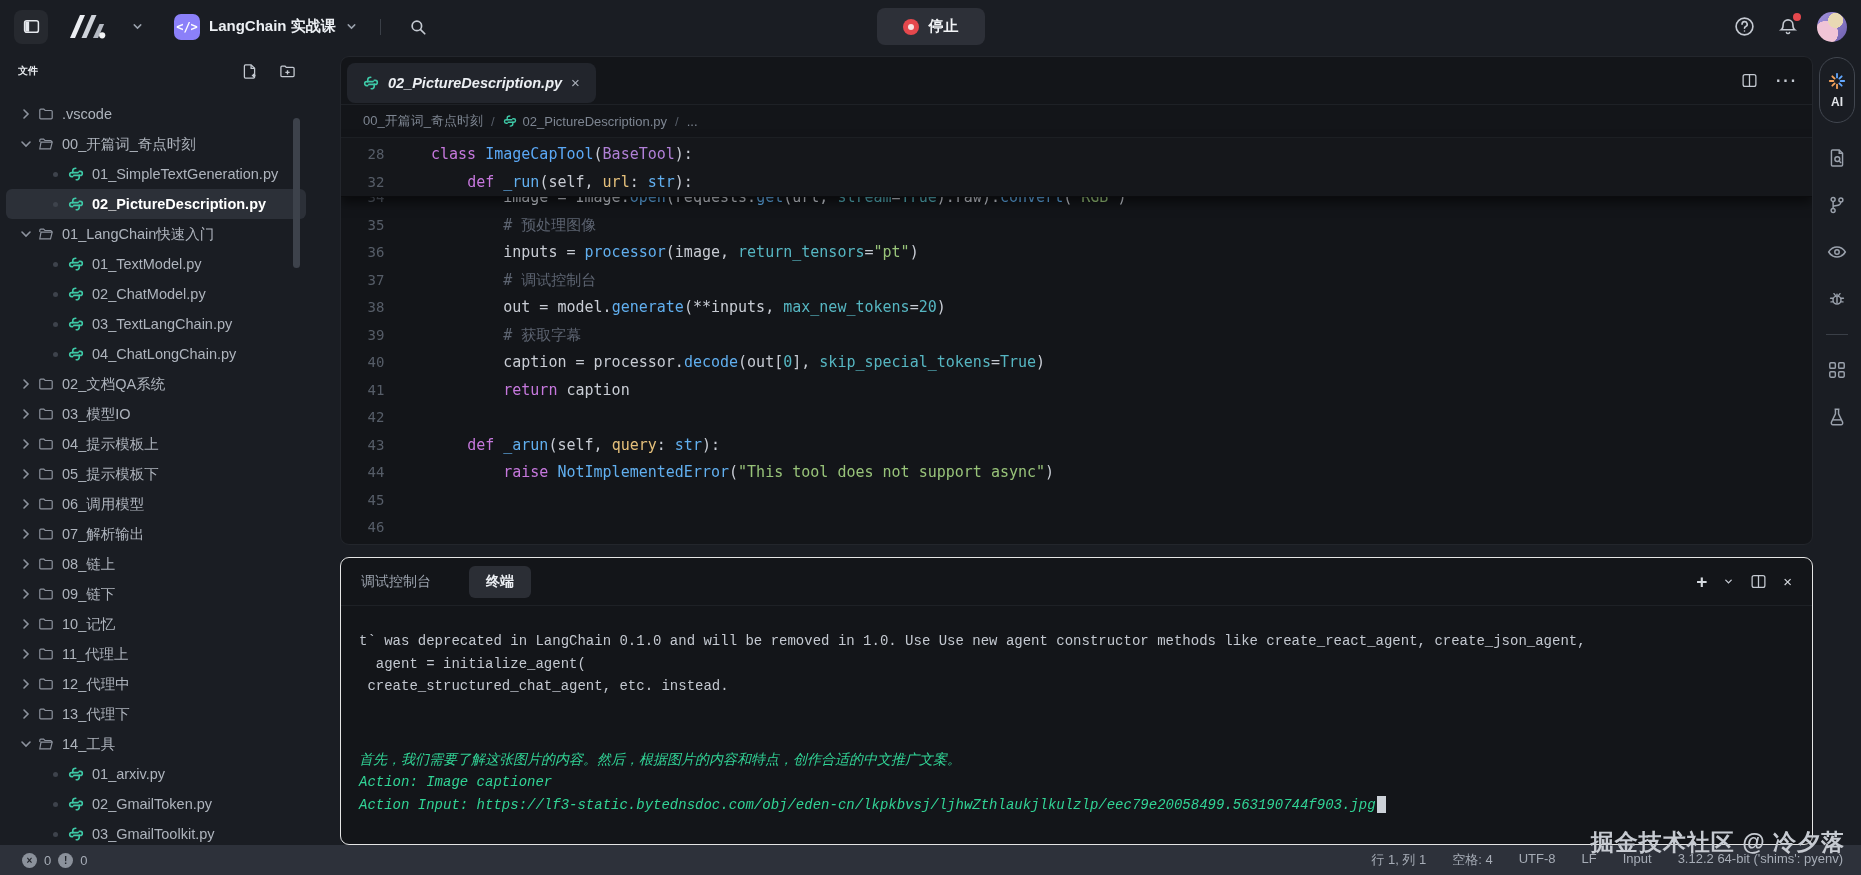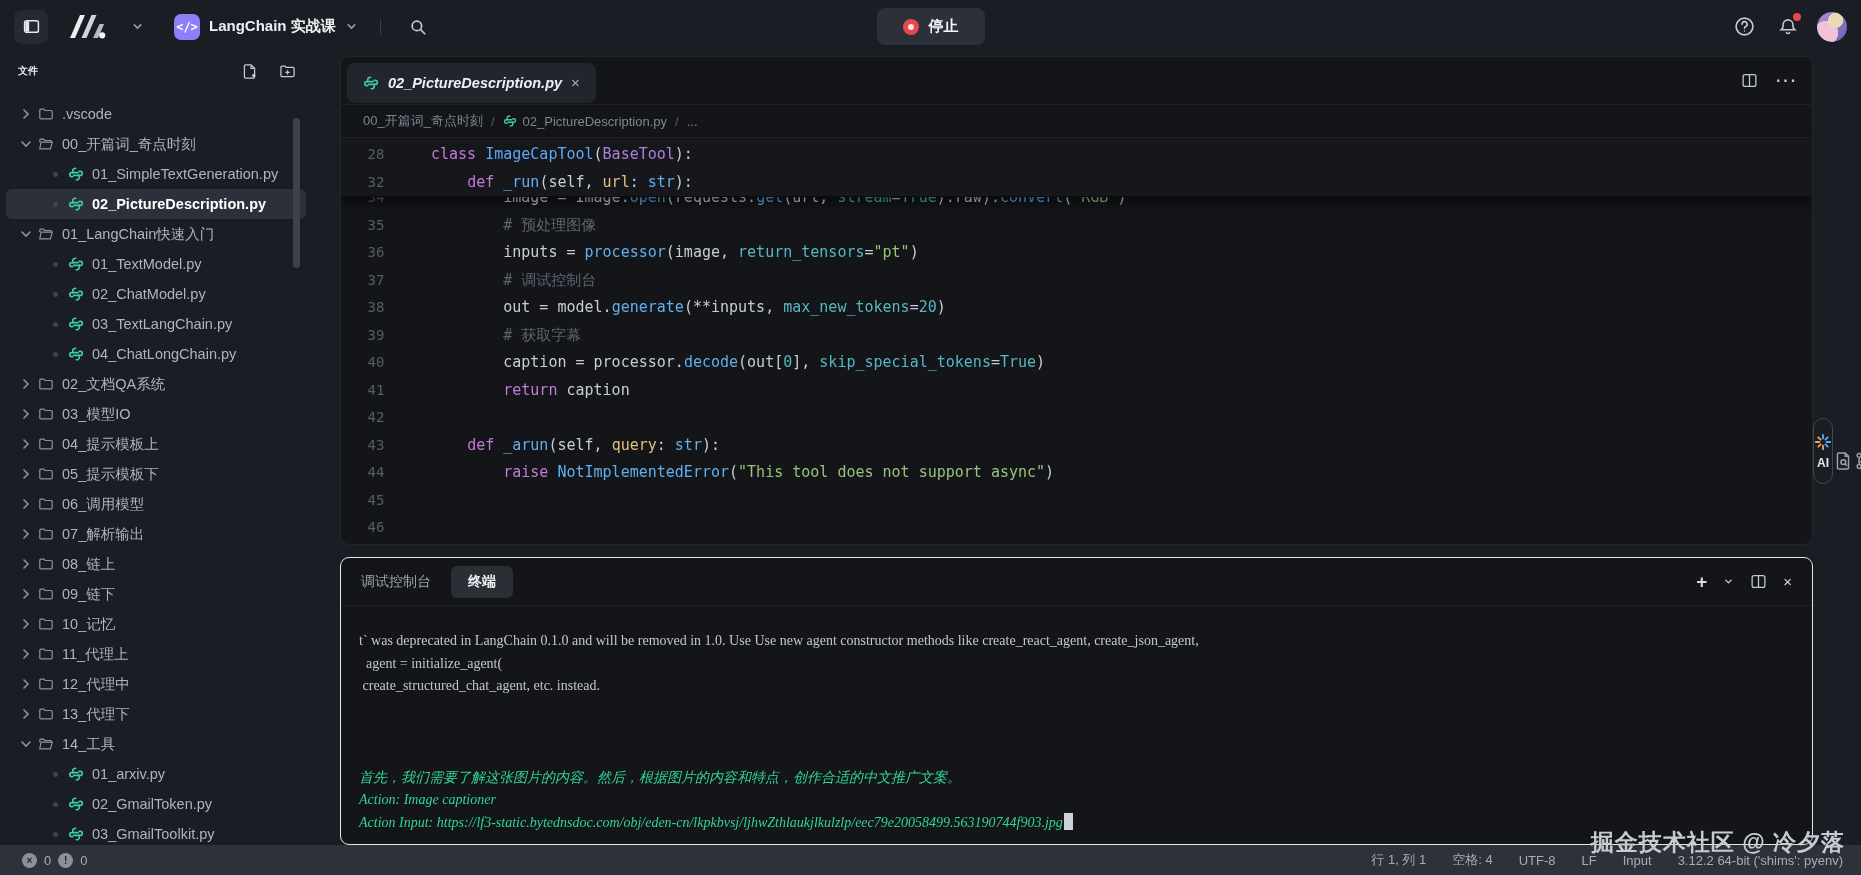--- a/index.html
+++ b/index.html
@@ -61,42 +61,42 @@
 .code-body{padding-top:46px}
 .code-line{display:flex;height:27.5px;line-height:27.5px}
 .ln{width:70px;flex:0 0 auto;text-align:center;color:#565d68;font-size:14px}
 .lc{padding-left:20px;white-space:pre}
 .tk-kw{color:#c678dd}.tk-cls{color:#5ba8f5}.tk-base{color:#b180d7}.tk-fn{color:#61afef}
 .tk-param{color:#e5c07b}.tk-typ{color:#61afef}.tk-kwv{color:#56b6c2}.tk-str{color:#98c379}
 .tk-num{color:#56b6c2}.tk-com{color:#5c6370}.tk-pln{color:#c8ccd4}
 
 .panelrow{display:flex;align-items:center;height:48px;padding:0 20px;border-bottom:1px solid #1e2126}
 .ptab{font-size:14px;color:#9aa1ac;cursor:pointer}
-.ptab.pill{margin-left:20px;background:#2b2e35;color:#eceff3;font-weight:bold;padding:7px 17px;border-radius:6px}
+.ptab.pill{margin-left:38px;background:#2b2e35;color:#eceff3;font-weight:bold;padding:7px 17px;border-radius:6px}
 .pr-actions{margin-left:auto;display:flex;align-items:center;gap:16px}
 .plus{color:#d6dae0;font-size:19px;font-weight:bold;line-height:1;cursor:pointer}
 .pclose{color:#d6dae0;font-size:15px;cursor:pointer}
-.term{padding:24px 20px 0 18px;font-family:Liberation Serif, serif;font-size:14px;line-height:22.5px;color:#c3c8d0}
+.term{padding:24px 20px 0 18px;font-family:Liberation Mono, monospace;font-size:14px;line-height:22.5px;color:#c3c8d0}
 .t-line{white-space:pre}
 .t-blank{height:22.5px}
 .t-bold{color:#e8ebf0;font-weight:bold}
 .t-green{color:#31d496;font-style:italic}
-.t-green.cjk{margin-top:24px}
+.t-green.cjk{margin-top:6px}
 .cursor{display:inline-block;width:9px;height:17px;background:#ccd1d8;vertical-align:text-bottom;margin-left:1px}
 
-.rail{position:absolute;right:0;top:53px;width:48px;height:792px;display:flex;flex-direction:row;align-items:center}
+.rail{position:absolute;right:0;top:53px;width:48px;height:792px;display:flex;flex-direction:column;align-items:center}
 .ai-pill{width:36px;height:66px;border:1px solid #41464f;border-radius:18px;display:flex;flex-direction:column;align-items:center;justify-content:center;gap:5px;margin-top:4px;cursor:pointer}
 .ai-label{font-size:12px;font-weight:bold;color:#e3e6ea}
 .rail-ico{width:24px;height:24px;margin-top:23px;display:flex;align-items:center;justify-content:center;cursor:pointer}
 .rail-div{width:22px;height:1px;background:#3a3f47;margin-top:23px}
 
 .statusbar{position:absolute;left:0;top:845px;width:100%;height:30px;background:#2d313a;display:flex;align-items:center;font-size:13px;color:#a6acb6;padding:0 18px 0 22px}
 .st-left{display:flex;align-items:center;gap:7px}
 .st-circ{width:15px;height:15px;border-radius:50%;background:#8b919b;color:#23262d;font-size:10px;font-weight:bold;display:flex;align-items:center;justify-content:center}
-.st-right{margin-left:auto;display:flex;align-items:center;gap:26px}
+.st-right{margin-left:auto;display:flex;align-items:flex-start;gap:26px}
 .st-item{cursor:pointer;white-space:nowrap}
 
 .watermark{position:absolute;right:16px;top:827px;font-size:23px;font-weight:bold;color:#c6cad1;z-index:50;letter-spacing:1px}
 </style>
 </head>
 <body>
 
 <div class="app">
 
   <div class="titlebar">

